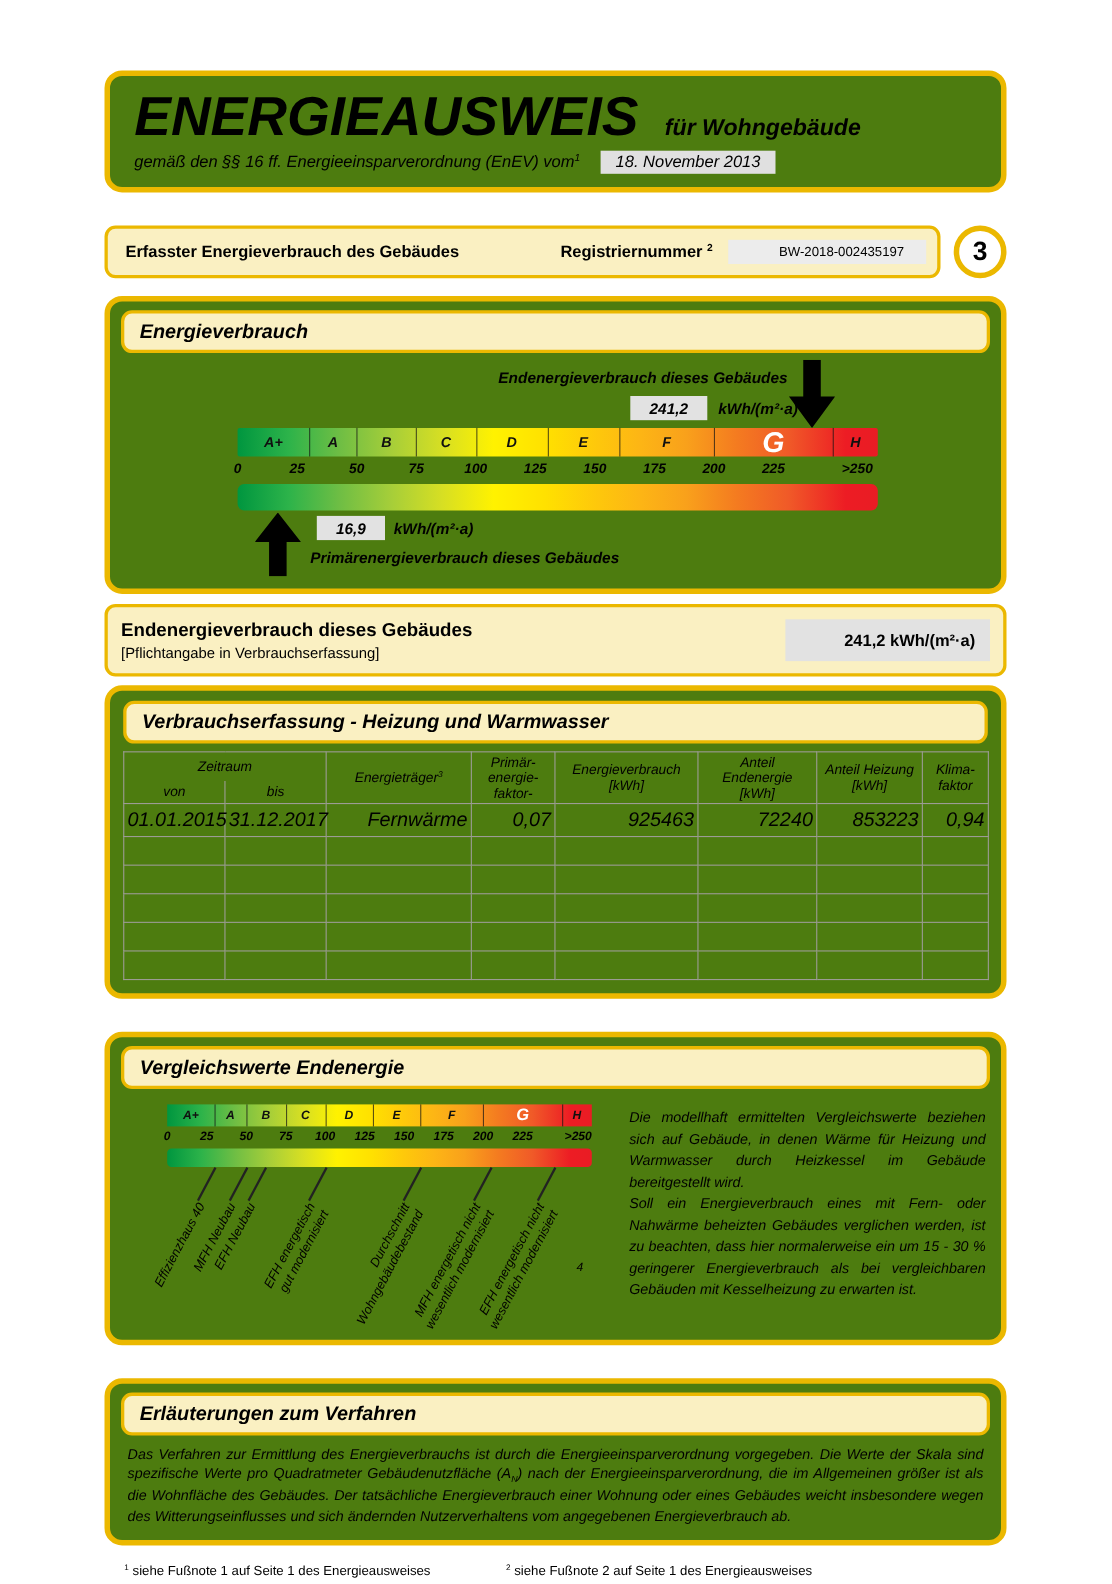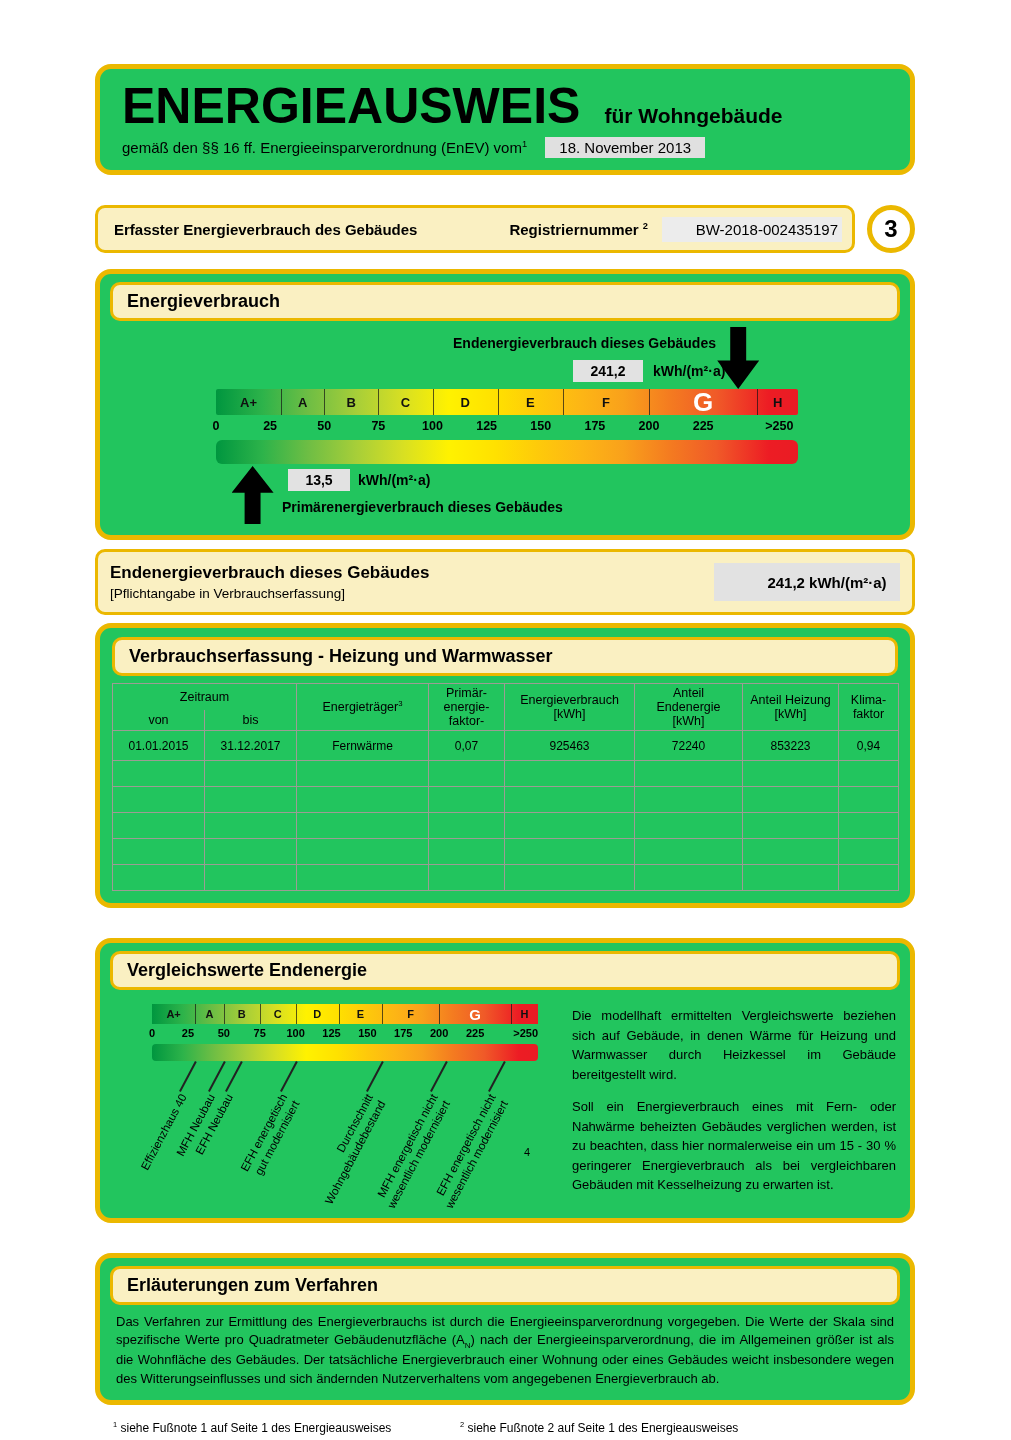--- a/index.html
+++ b/index.html
@@ -8,41 +8,41 @@
     --cream:#FAF0C2;
     --graybox:#E2E2E2;
     --grad:linear-gradient(90deg,#00963F 0%,#2DB34A 8%,#6FBE44 16%,#A6CE39 24%,#D7DF23 32%,#FFF200 40%,#FFE100 48%,#FEC80B 56%,#FDB515 63%,#F9A11B 70%,#F47B20 78%,#F05A28 86%,#ED1C24 95%,#E91C24 100%);
   }
   body{
     width:1011px;height:1440px;background:#fff;color:#000;
     font-family:"Liberation Sans", sans-serif; overflow:hidden; position:relative;
   }
   .content{ padding:64px 96px 0 95px; }
 
-  .gold-box{ border:5px solid var(--gold); border-radius:16px; background:#22c55e; }
+  .gold-box{ border:5px solid var(--gold); border-radius:16px; background:#4d7c0f;font-style:italic; }
   .strip{ border:3px solid var(--gold); border-radius:10px; background:var(--cream); }
   .section-strip{ padding:6px 14px; font-size:18px; font-weight:bold; }
 
   sup{ font-size:0.62em; vertical-align:super; }
   sub{ font-size:0.62em; vertical-align:sub; }
 
   
   .header-box{ padding:12px 20px 12px 22px; }
   .title-row{ display:flex; align-items:baseline; gap:24px; }
   .doc-title{ font-size:50px; font-weight:bold; line-height:1; letter-spacing:0; }
   .doc-subtitle{ font-size:21px; font-weight:bold; }
   .law-row{ font-size:15px; margin-top:6px; }
   .date-box{ background:#E0E0E0; padding:2px 14px; margin-left:14px; display:inline-block; }
 
   
   .registry-row{ display:flex; align-items:center; margin-top:30px; }
   .registry-strip{ flex:1; display:flex; align-items:center; padding:9px 10px 9px 16px; height:48px; }
   .reg-section{ font-weight:bold; font-size:15px; }
   .reg-label{ font-weight:bold; font-size:15px; margin-left:auto; }
-  .reg-box{ background:#ECECEC; padding:4px 4px; margin-left:14px; font-size:15px; min-width:180px; text-align:right; }
+  .reg-box{ background:#ECECEC; padding:4px 20px; margin-left:14px; font-size:12px; min-width:180px; text-align:right; }
   .page-circle{ width:48px; height:48px; border-radius:50%; border:5px solid var(--gold);
     display:flex; align-items:center; justify-content:center; font-size:24px; font-weight:bold; margin-left:12px; flex:none; }
 
   
   .energie-box{ margin-top:16px; padding:8px 10px 8px; }
   .scale-wrap{ position:relative; height:202px; margin-left:106px; width:582px; margin-top:4px; }
   .end-label{ position:absolute; top:10px; left:0; width:500px; text-align:right; font-weight:bold; font-size:14px; }
   .val-box{ position:absolute; background:var(--graybox); font-weight:bold; font-size:14px;
     display:flex; align-items:center; justify-content:center; }
   .end-val{ top:35px; left:357px; width:70px; height:22px; }
@@ -73,41 +73,41 @@
   .ee-value{ margin-left:auto; background:var(--graybox); width:186px; height:38px;
     display:flex; align-items:center; justify-content:center; font-weight:bold; font-size:15px;padding-left:40px; }
 
   
   .table-box{ margin-top:8px; padding:9px 12px 12px; }
   .vtable{ border-collapse:collapse; width:100%; table-layout:fixed; margin-top:7px; }
   .vtable th,.vtable td{ border:1px solid #9c9c94; font-weight:normal; font-size:12.5px; text-align:center; padding:2px 3px; vertical-align:middle; }
   .pre{ white-space:pre-line; }
   .th-zeitraum{ border-bottom:none !important; height:26px; }
   .th-vonbis{ border-top:none !important; height:20px; }
-  .vtable tbody td{ height:26px; font-size:12px; }
+  .vtable tbody td{ height:26px; font-size:18px;text-align:right; }
   .vtable .data-row td{ height:30px; }
 
   
   .vergleich-box{ margin-top:30px; padding:8px 10px 4px; }
   .vg-content{ display:flex; margin-top:4px; }
   .vg-scale{ position:relative; width:386px; height:220px; margin-left:42px; flex:none; }
   .band-sm{ top:10px; height:20px; }
   .band-sm .cl{ font-size:11px; }
   .band-sm .cl-g{ font-size:15px; }
   .ticks-sm{ top:33px; font-size:11px; }
   .bar-sm{ top:50px; height:17px; border-radius:4px; }
   .vg-markers{ position:absolute; top:67px; left:0; width:100%; height:150px; }
   .vg-marker{ position:absolute; top:0; width:0; }
   .vg-marker .leader{ position:absolute; right:0; top:0; width:34px; height:1.5px; background:#222;
     transform-origin:100% 0; transform:rotate(-62deg); display:block; }
   .vg-marker .rot{ position:absolute; right:17px; top:31px; transform-origin:100% 0; transform:rotate(-62deg);
     text-align:right; white-space:nowrap; font-size:11.5px; line-height:1.18; display:block; }
   .vg-footnote{ position:absolute; left:372px; top:152px; font-size:11px; }
   .vg-text{ width:324px; margin-left:34px; margin-top:12px; font-size:13px; text-align:justify; line-height:1.5; }
-  .vg-text p + p{ margin-top:13px; }
+  .vg-text p + p{ }
 
   
   .erl-box{ margin-top:30px; padding:8px 10px 12px; }
   .erl-text{ margin:8px 6px 0; font-size:13px; line-height:1.42; text-align:justify; }
 
   
   .footnotes{ margin-top:15px; font-size:12px; }
   .fn-row{ display:flex; margin-top:5px; padding-left:18px; }
   .fn1w{ flex:0 0 347px; }
 </style>
@@ -172,21 +172,21 @@
           <span class="tick" style="left: 37.2%;">100</span>
           <span class="tick" style="left: 46.5%;">125</span>
           <span class="tick" style="left: 55.8%;">150</span>
           <span class="tick" style="left: 65.1%;">175</span>
           <span class="tick" style="left: 74.4%;">200</span>
           <span class="tick" style="left: 83.7%;">225</span>
           <span class="tick" style="left: 96.8%;">&gt;250</span>
         </div>
       <div class="gbar bar-main"></div>
       <div class="arrow-up" id="primary-arrow" style="left: calc(6.2868% - 21px);"></div>
-      <div class="val-box pri-val">13,5</div>
+      <div class="val-box pri-val">16,9</div>
       <div class="val-unit pri-unit">kWh/(m²·a)</div>
       <div class="pri-label">Primärenergieverbrauch dieses Gebäudes</div>
     </div>
   </div>
 
   <div class="strip endenergie-strip">
     <div class="ee-left">
       <div class="ee-title">Endenergieverbrauch dieses Gebäudes</div>
       <div class="ee-sub">[Pflichtangabe in Verbrauchserfassung]</div>
     </div>

